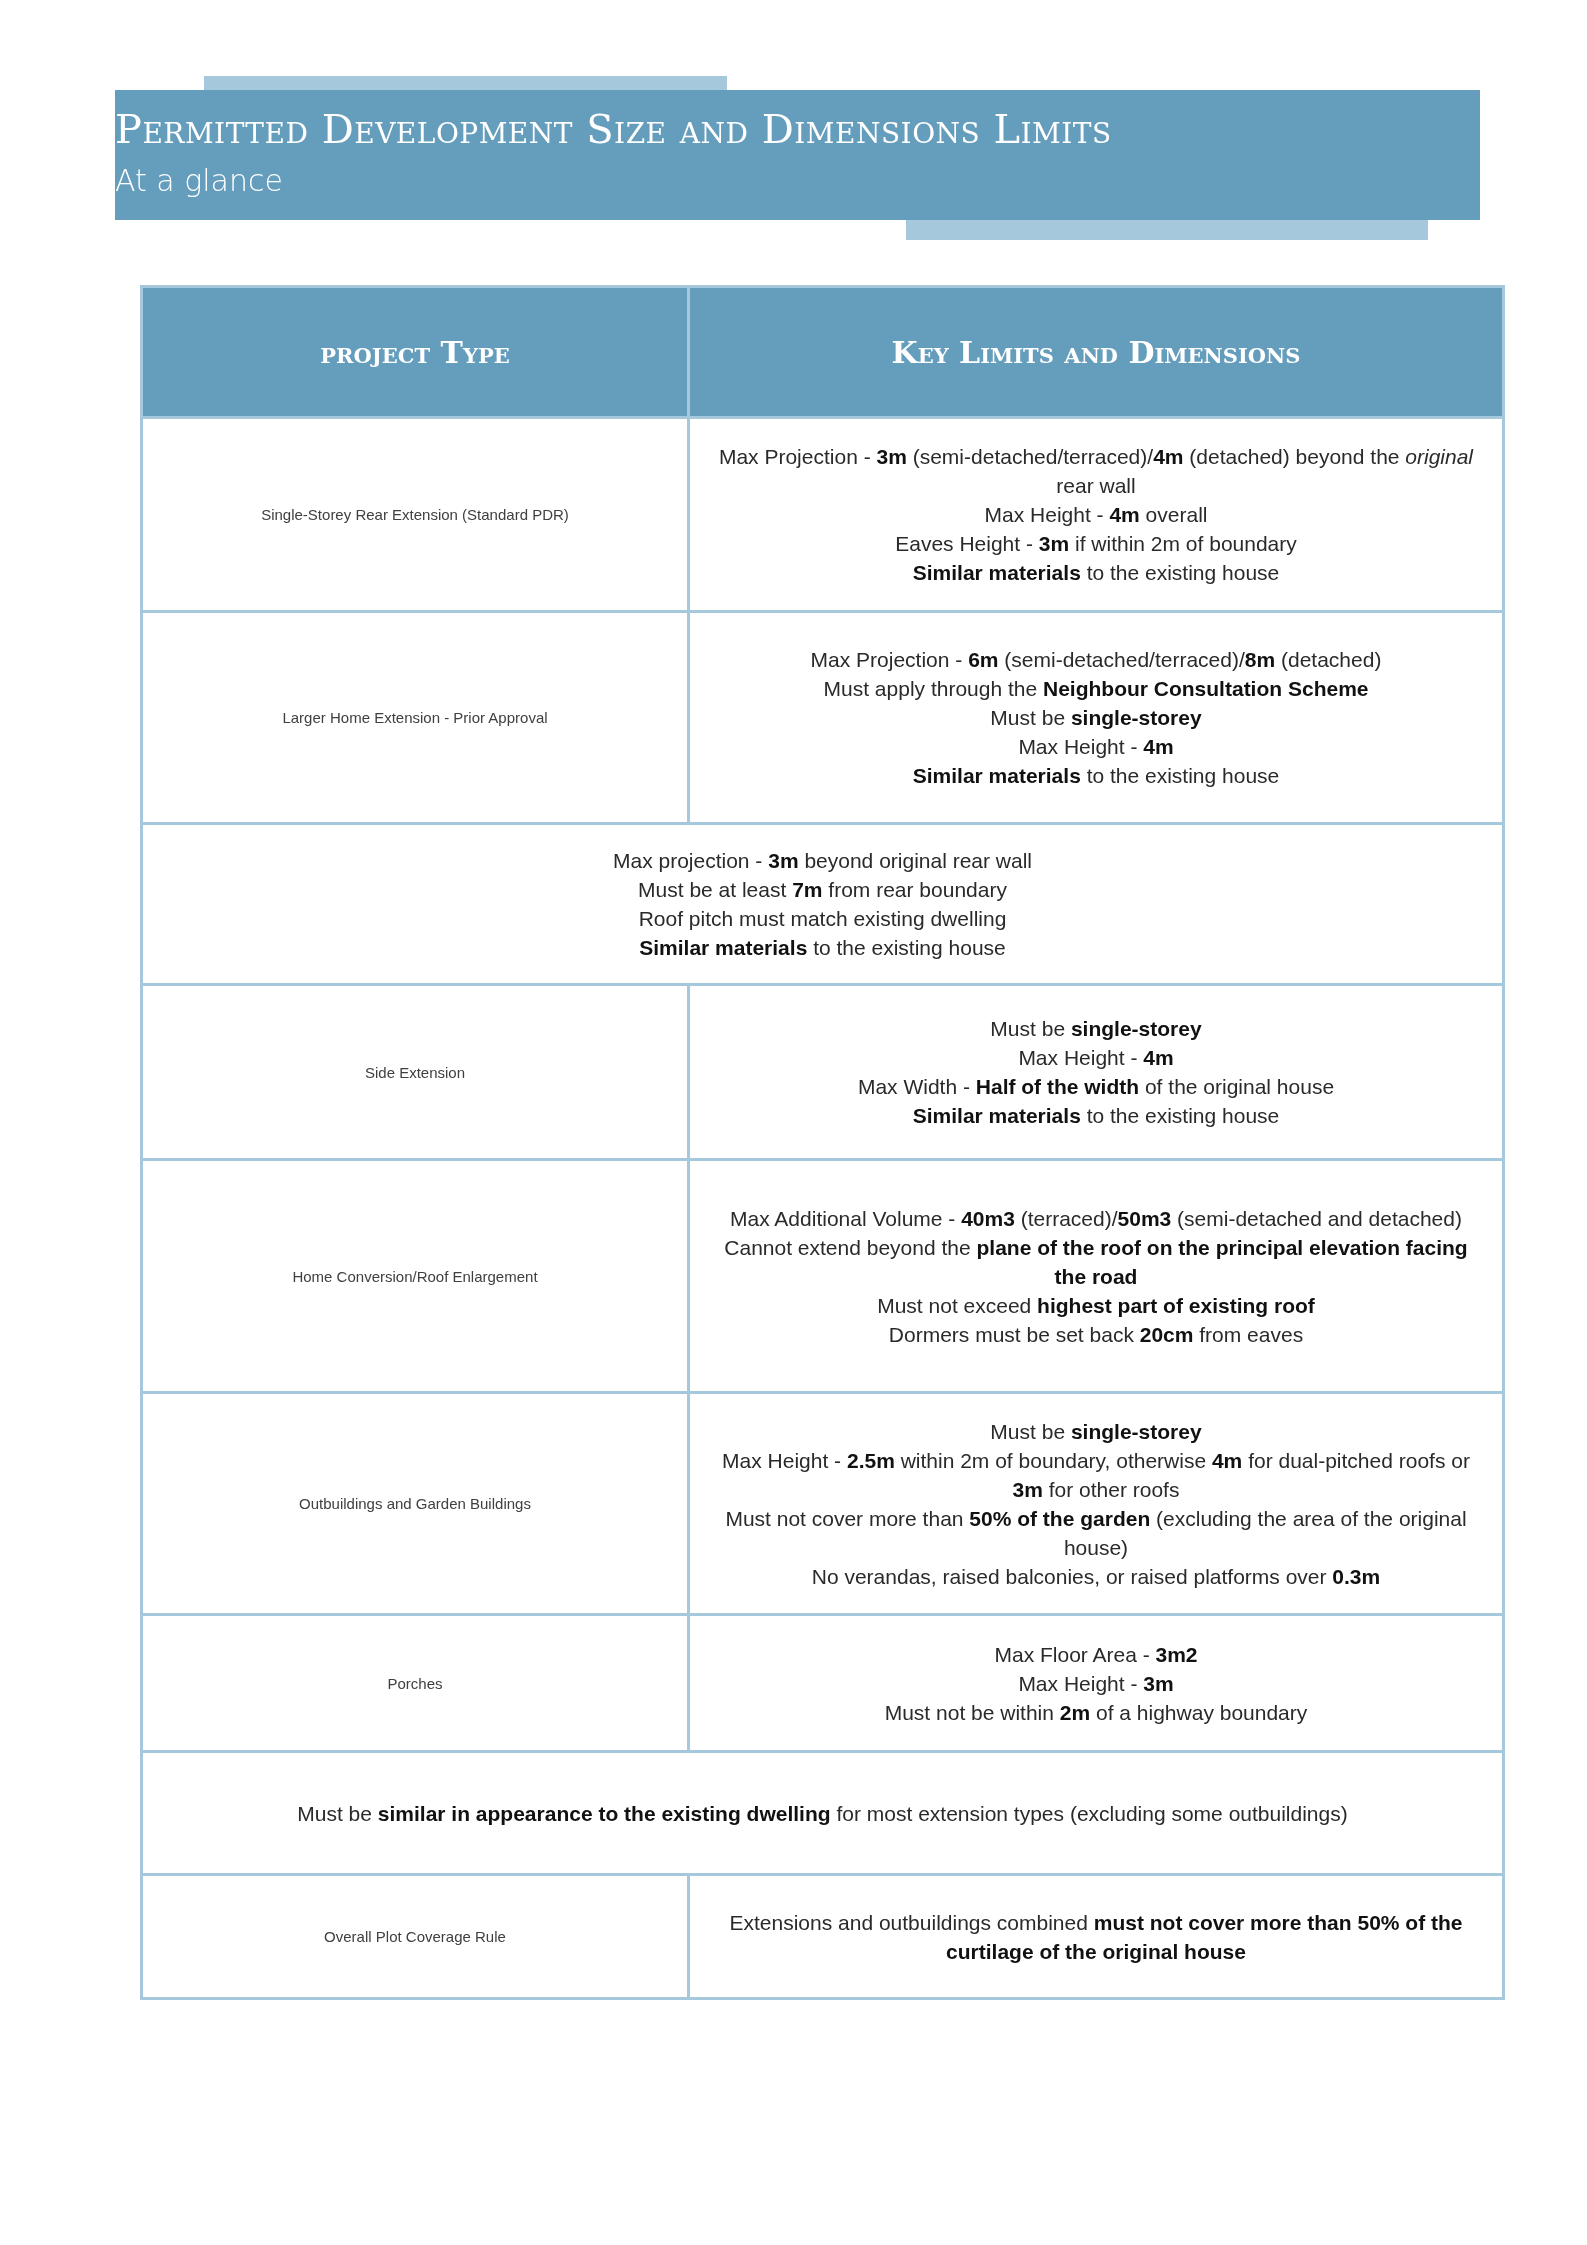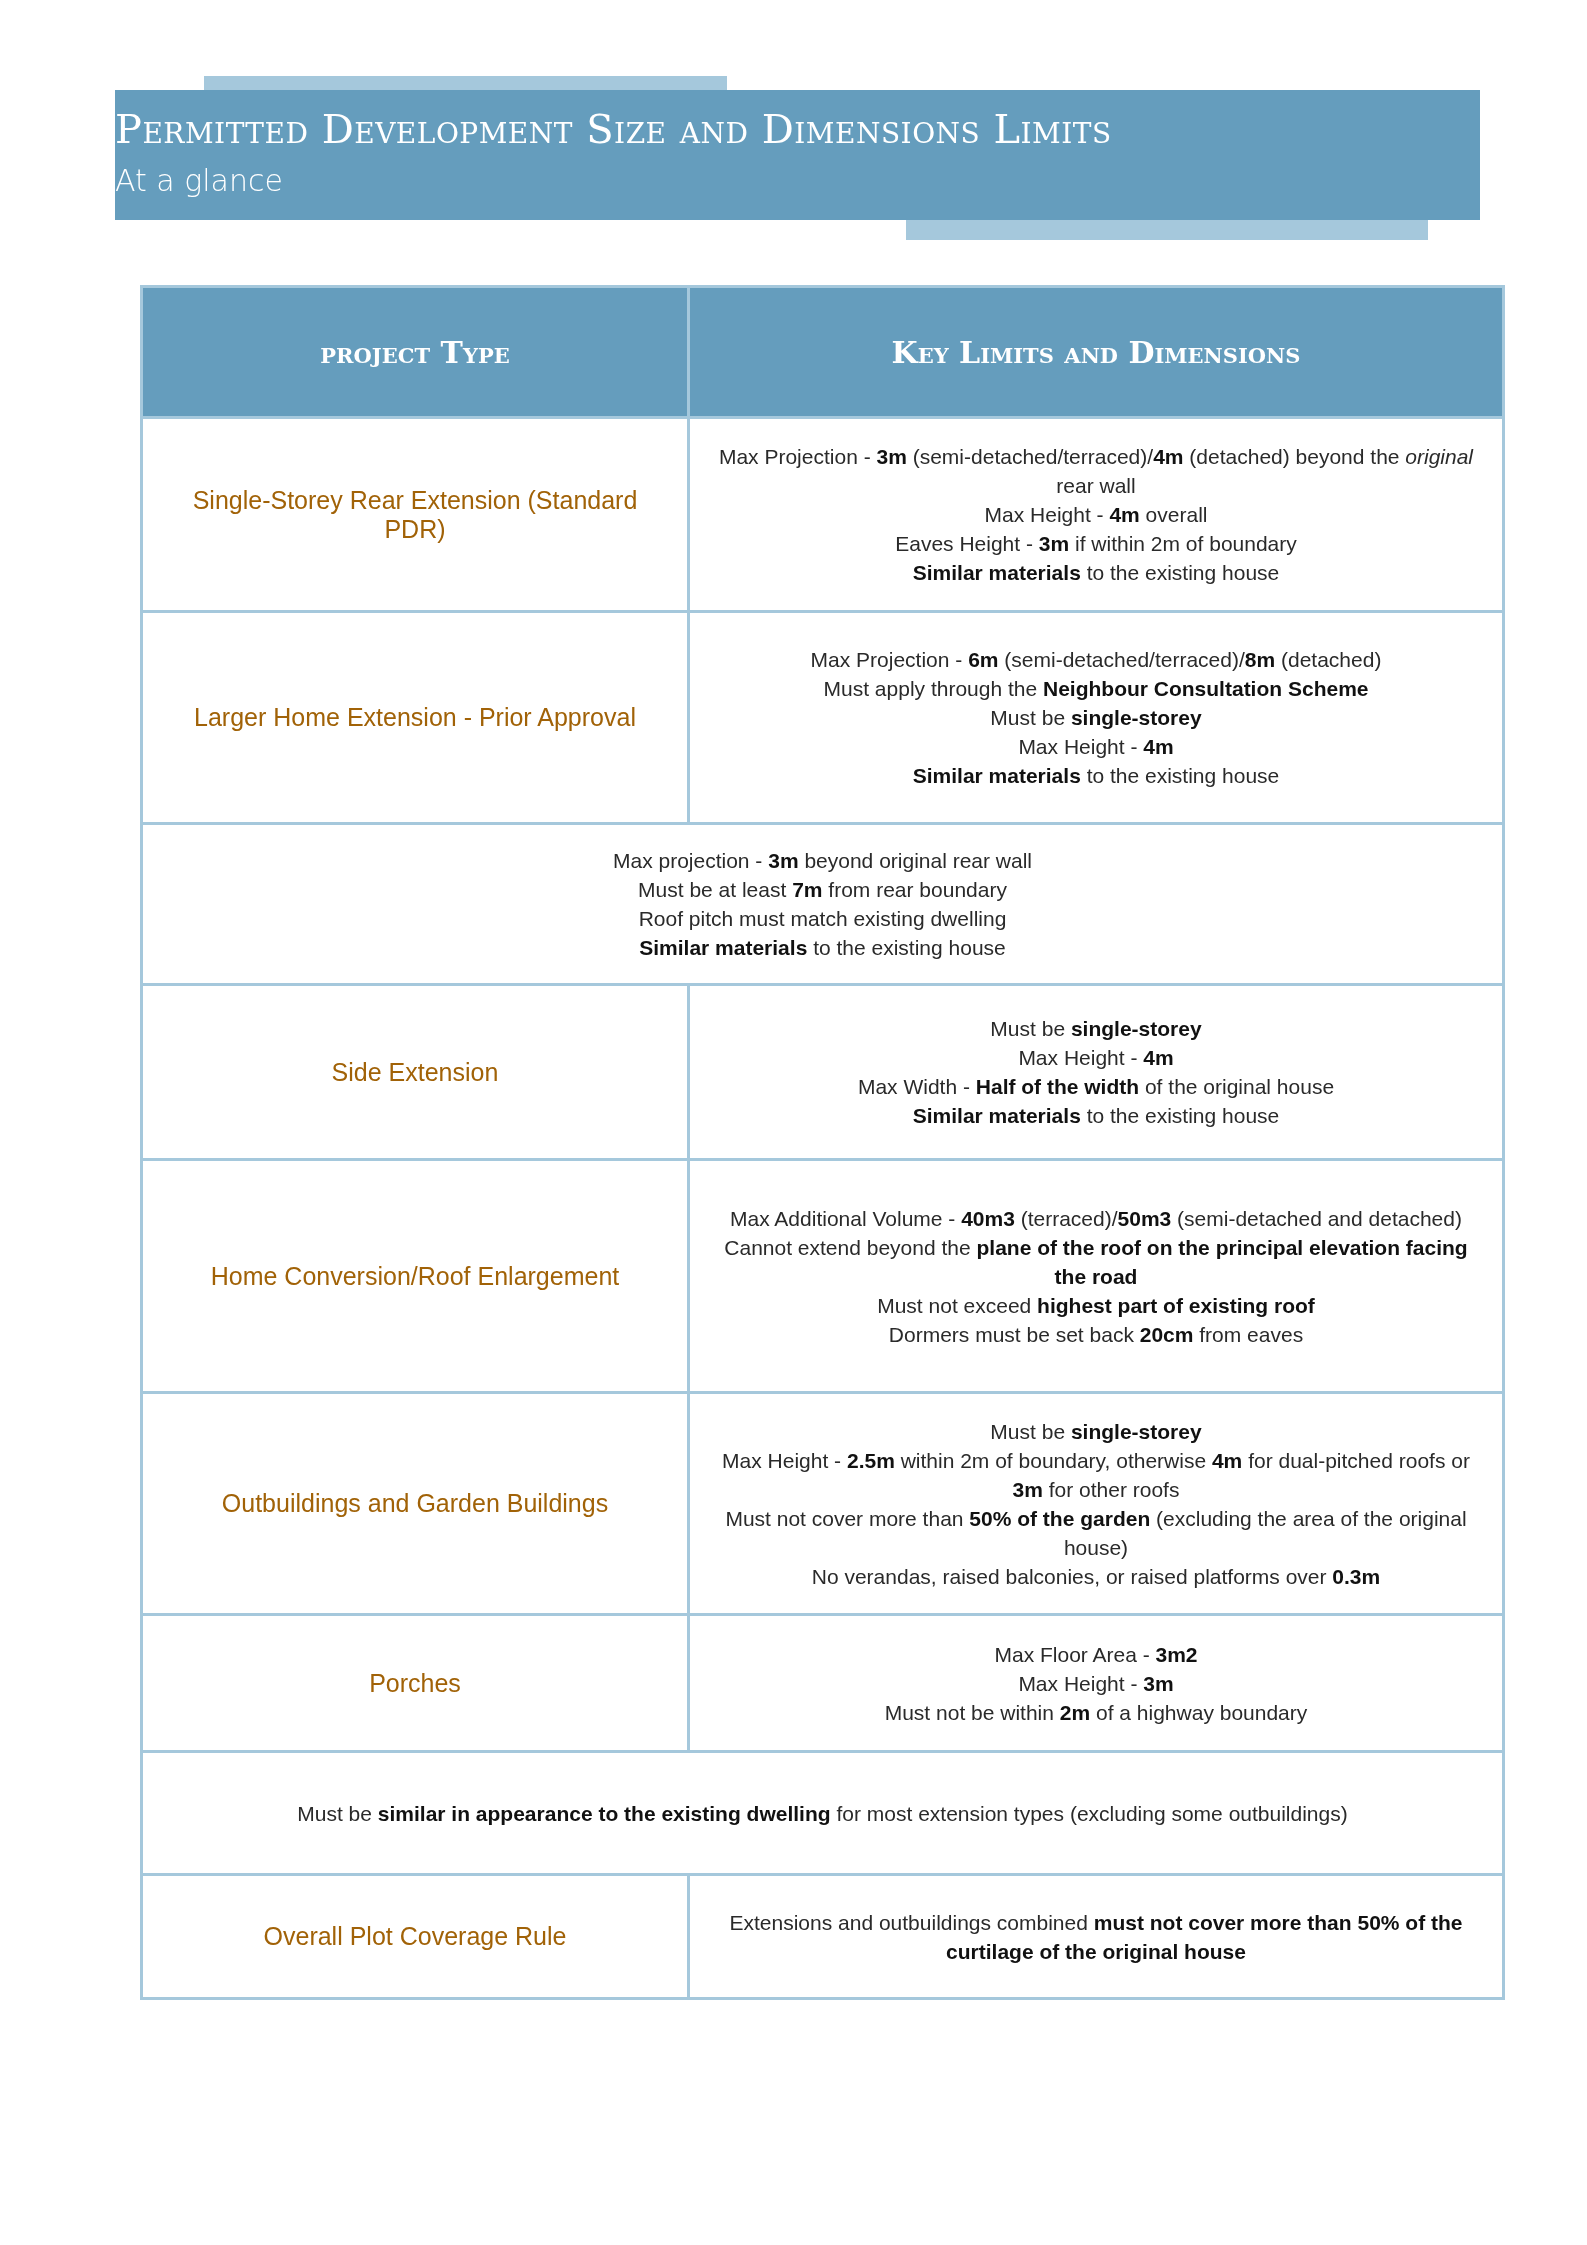--- a/index.html
+++ b/index.html
@@ -14,21 +14,21 @@
                   font-size: 40px; color: #ffffff; letter-spacing: 0.5px; line-height: 1.1; margin-top: -6px; }
   .banner-subtitle { font-family: "DejaVu Sans", "Liberation Sans", sans-serif; font-size: 30px;
                      color: #ffffff; margin-top: 12px; font-weight: 300; }
 
   .table { position: absolute; left: 115px; top: 285px; width: 1365px; border: 3px solid #a5c8dc;
            box-sizing: border-box; margin-left: 25px; }
   .row { display: flex; border-bottom: 3px solid #a5c8dc; box-sizing: border-box; }
   .row:last-child { border-bottom: none; }
   .cell { display: flex; align-items: center; justify-content: center; text-align: center;
           box-sizing: border-box; padding: 0 22px; }
-  .cell.type { width: 547px; border-right: 3px solid #a5c8dc; font-size: 25px; color: #a16207; }
+  .cell.type { width: 547px; border-right: 3px solid #a5c8dc; font-size: 15px; color: #404040; }
   .cell.limits { flex: 1; font-size: 21px; line-height: 29px; color: #2a2a2a; flex-direction: column; }
   .row.head { background: #659dbd; height: 131px; }
   .row.head .cell { color: #ffffff; font-family: "DejaVu Serif", "Liberation Serif", serif;
                     font-variant: small-caps; font-weight: bold; font-size: 30px; }
   .line { display: block; }
   .line b { font-weight: bold; color: #111111; }
   .line i { }
 </style>
 </head>
 <body>

